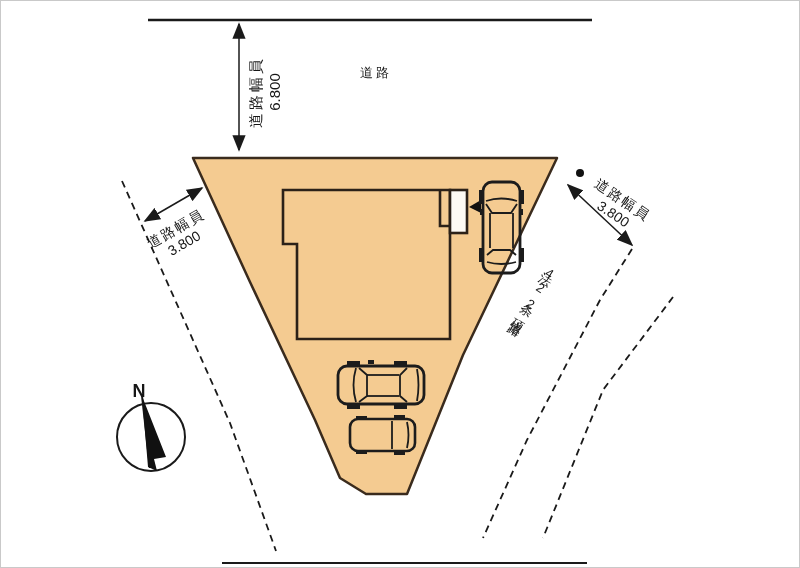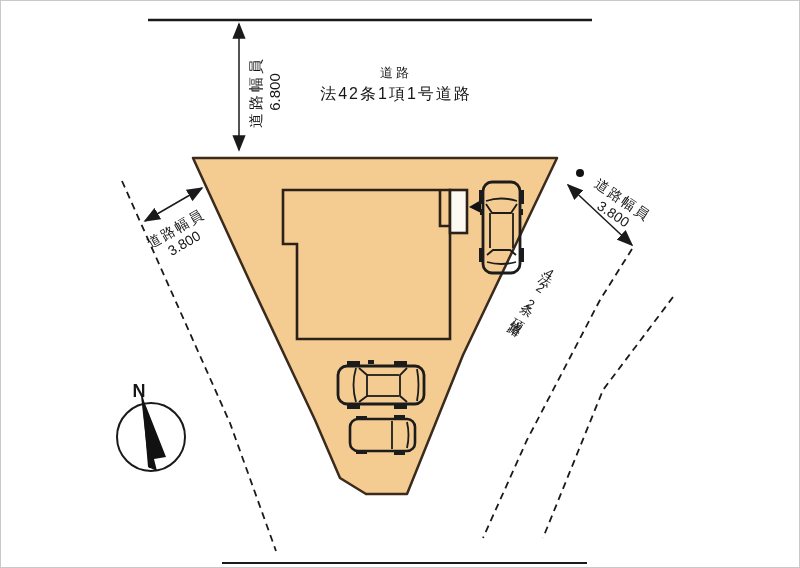--- a/index.html
+++ b/index.html
@@ -1,21 +1,21 @@
 <!DOCTYPE html>
 <html><head>
 <meta charset="utf-8">
 <style>
   html,body{margin:0;padding:0;}
   body{width:800px;height:568px;position:relative;background:#ffffff;overflow:hidden;
        font-family:"Liberation Sans",sans-serif;}
   #frame{position:absolute;left:0;top:0;width:798px;height:566px;border:1px solid #c9c9c9;}
   #drawing{position:absolute;left:0;top:0;}
   .label{position:absolute;color:#161616;white-space:nowrap;z-index:5;}
-  #top-road-label{left:396px;top:64px;transform:translateX(-50%);text-align:center;}
+  #top-road-label{left:376px;top:64px;transform:translateX(-50%);text-align:left;}
   #top-road-label .l1{font-size:13px;letter-spacing:3px;}
   #top-road-label .l2{font-size:16px;letter-spacing:2px;margin-top:2px;}
   #dim-top{left:266px;top:92px;transform:translate(-50%,-50%) rotate(-90deg);
            text-align:center;font-size:15px;line-height:1.25;}
   #dim-top .k{letter-spacing:3px;}
   #dim-left{left:180px;top:236px;transform:translate(-50%,-50%) rotate(-30deg);
             text-align:center;font-size:14px;line-height:1.2;}
   #dim-left .k{letter-spacing:2px;}
   #dim-right{left:618px;top:207px;transform:translate(-50%,-50%) rotate(34deg);
              text-align:center;font-size:14px;line-height:1.2;}
@@ -112,21 +112,20 @@
 
   <g>
     <circle cx="151" cy="437" r="34" fill="none" stroke="#1a1a1a" stroke-width="2"></circle>
     <line x1="142" y1="396" x2="150" y2="468" stroke="#1a1a1a" stroke-width="2"></line>
     <path d="M142,396 L166,457 L154,459 L157,471 L148,467 Z" fill="#111"></path>
   </g>
 </svg>
 
 <div class="label" id="top-road-label">
   <div class="l1">道路</div>
-  <div class="l2">法42条1項1号道路</div>
 </div>
 
 <div class="label" id="dim-top">
   <div class="k">道路幅員</div>
   <div>6.800</div>
 </div>
 
 <div class="label" id="dim-left">
   <div class="k">道路幅員</div>
   <div>3.800</div>

